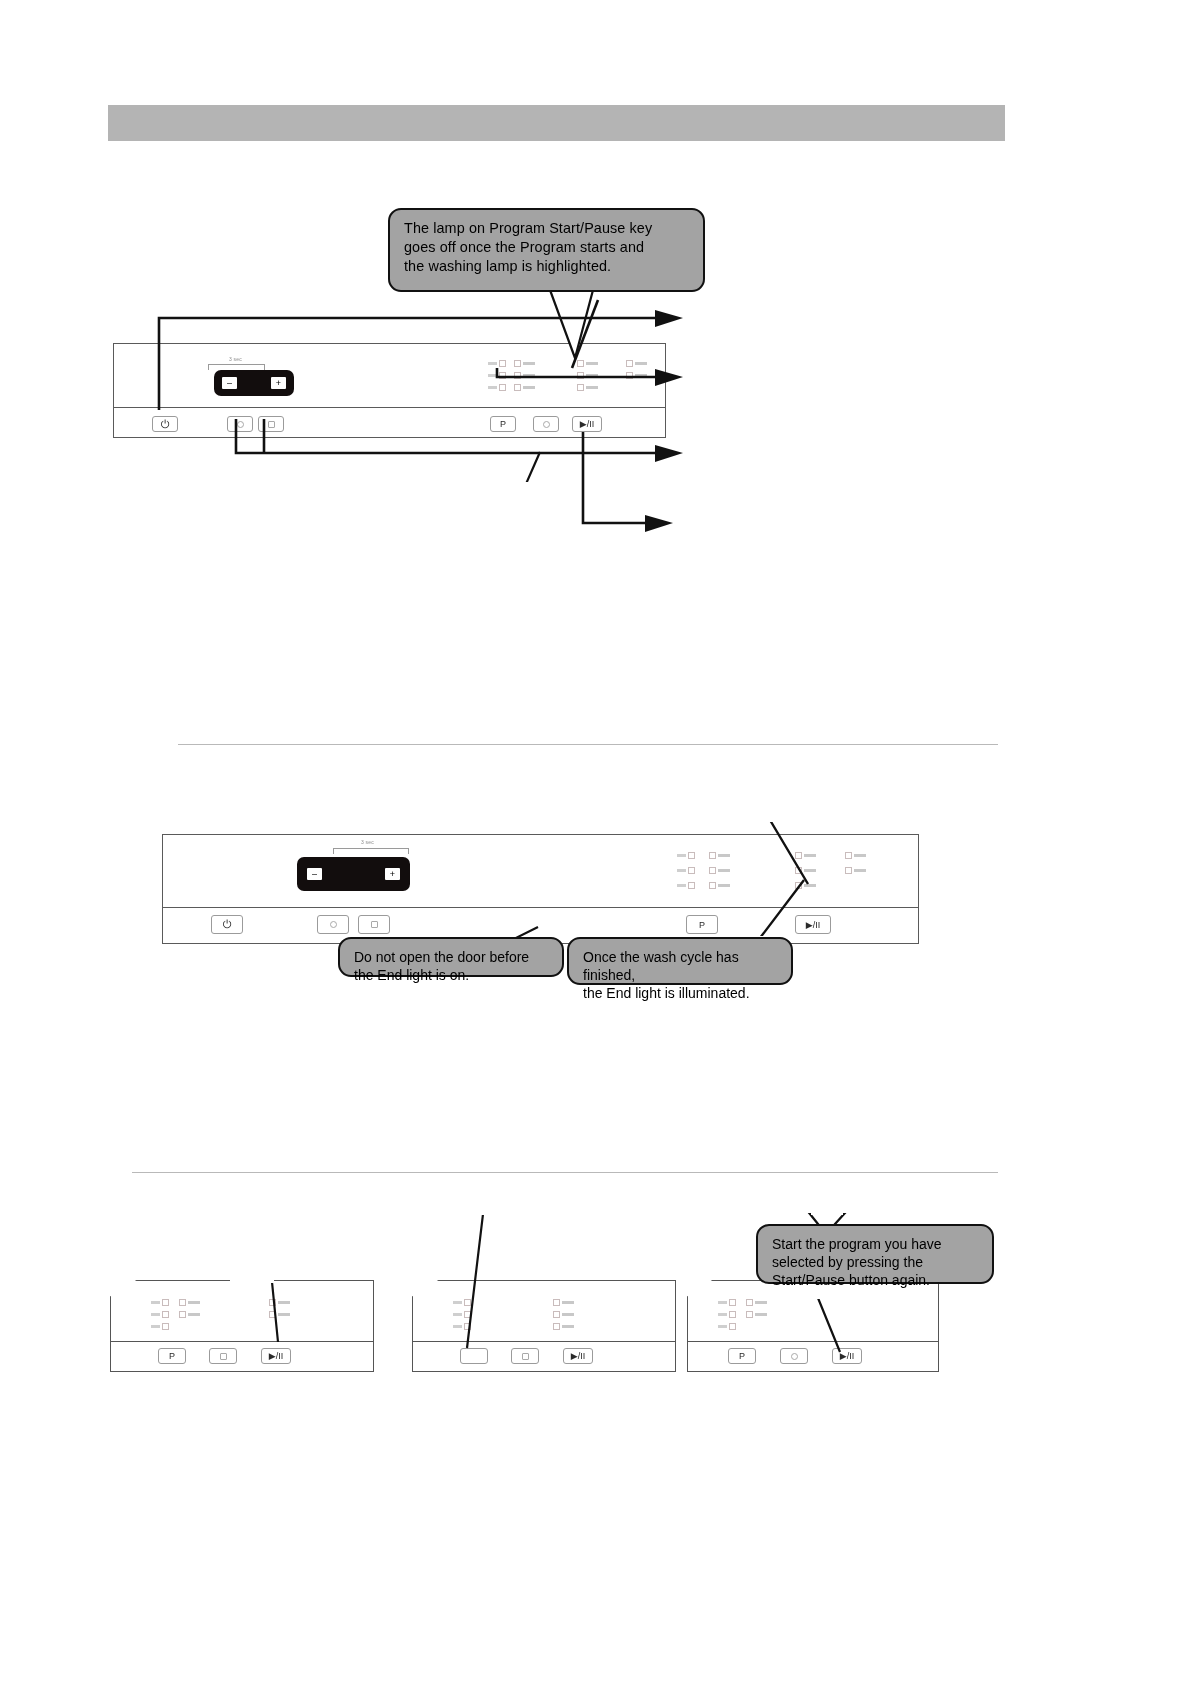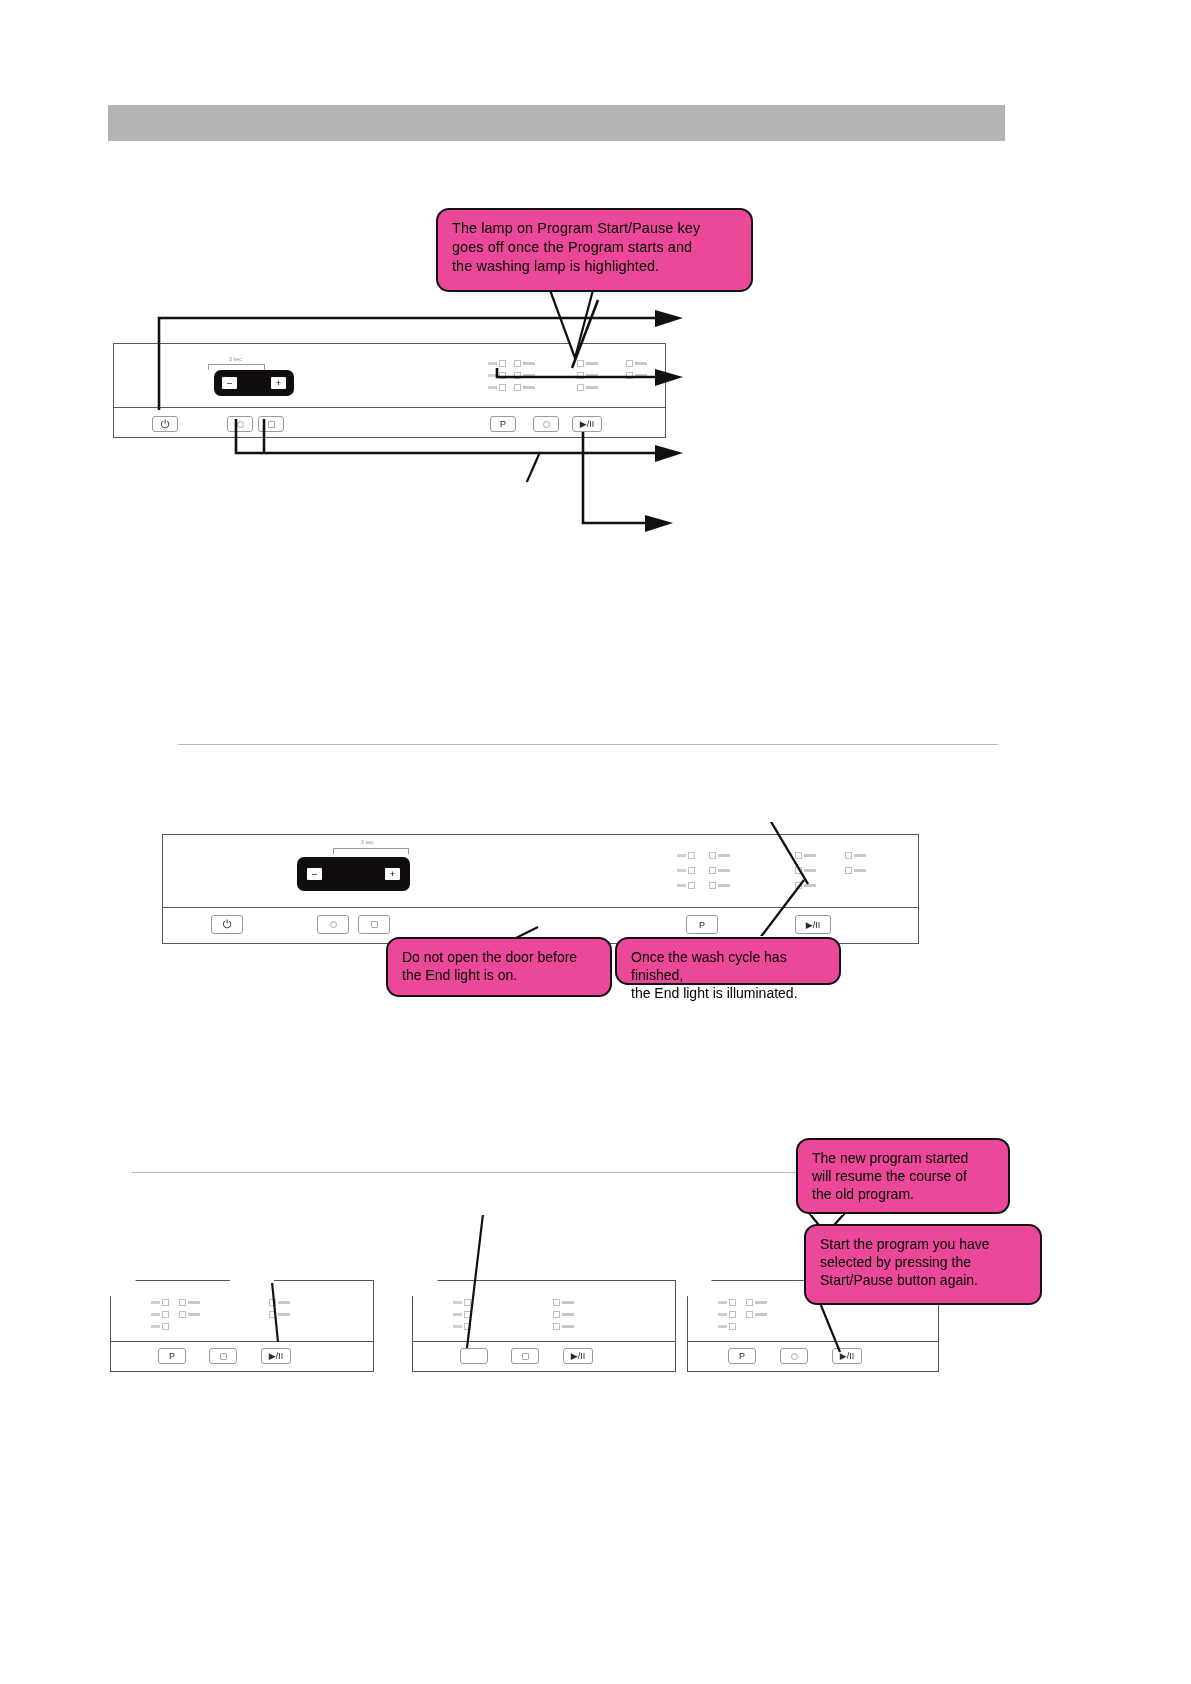--- a/index.html
+++ b/index.html
@@ -12,26 +12,25 @@
 
   
   .header-bar{
     position:absolute;left:108px;top:105px;width:897px;height:36px;
     background:#b4b4b4;
   }
 
   
   .bubble{
     position:absolute;box-sizing:border-box;
-    background:#ec4899;border:2.2px solid #111;
+    background:#a3a3a3;border:2.2px solid #111;
     border-radius:13px;
     padding:9px 12px 16px 14px;
     font-size:14.4px;line-height:1.32;color:#000;
     z-index:40;
-    margin-left:48px;
   }
   .bubble.serif{font-family:"Liberation Sans", sans-serif;letter-spacing:.1px;}
   .bubble.narrow{font-size:14px;line-height:1.3;}
   .bubble p{margin:0;}
 
   
   .panel{
     position:absolute;box-sizing:border-box;
     background:#ffffff;border:1.1px solid #5a5a5a;
     z-index:10;
@@ -280,21 +279,21 @@
       <span class="glyph-sq"></span>
     </div>
     <div class="key big" style="left:523px;top:80px;width:32px;height:19px;">
       <span>P</span>
     </div>
     <div class="key big" style="left:632px;top:80px;width:36px;height:19px;">
       <span>▶/II</span>
     </div>
   </div>
 
-  <div class="bubble narrow" style="left:338px;top:937px;width:226px;height:60px;">
+  <div class="bubble narrow" style="left:338px;top:937px;width:226px;height:40px;">
     <p>Do not open the door before</p>
     <p>the End light is on.</p>
   </div>
   <svg class="arrow" style="left:420px;top:925px;width:120px;height:18px;">
     <path d="M2,16 L90,16 L118,2" fill="none" stroke="#111" stroke-width="2.2"></path>
     <path d="M2,18 L118,18 L118,14 L2,14 Z" fill="#ffffff"></path>
   </svg>
 
   <div class="bubble narrow" style="left:567px;top:937px;width:226px;height:48px;">
     <p>Once the wash cycle has finished,</p>
@@ -421,31 +420,26 @@
   <svg class="arrow" style="left:230px;top:1280px;width:60px;height:60px;">
     <path d="M2,2 L42,2 L48,62" fill="none" stroke="#111" stroke-width="2.2"></path>
     <path d="M0,-4 L44,-4 L44,3 L0,3 Z" fill="#ffffff"></path>
   </svg>
 
   <svg class="arrow" style="left:455px;top:1212px;width:70px;height:140px;">
     <path d="M60,2 L28,2 L12,136" fill="none" stroke="#111" stroke-width="2.2"></path>
     <path d="M26,-4 L62,-4 L62,3 L26,3 Z" fill="#ffffff"></path>
   </svg>
 
-  <div class="bubble narrow" style="left:748px;top:1138px;width:214px;height:76px;">
-    <p>The new program started</p>
-    <p>will resume the course of</p>
-    <p>the old program.</p>
-  </div>
   <svg class="arrow" style="left:800px;top:1212px;width:70px;height:26px;">
     <path d="M10,2 L44,2 L26,22 Z" fill="#ffffff" stroke="#111" stroke-width="2.2"></path>
     <rect x="11" y="-4" width="32" height="7" fill="#ffffff"></rect>
   </svg>
 
-  <div class="bubble narrow" style="left:756px;top:1224px;width:238px;height:81px;">
+  <div class="bubble narrow" style="left:756px;top:1224px;width:238px;height:60px;">
     <p>Start the program you have</p>
     <p>selected by pressing the</p>
     <p>Start/Pause button again.</p>
   </div>
   <svg class="arrow" style="left:810px;top:1296px;width:60px;height:60px;">
     <path d="M40,2 L8,2 L30,56" fill="none" stroke="#111" stroke-width="2.2"></path>
     <path d="M6,-4 L42,-4 L42,3 L6,3 Z" fill="#ffffff"></path>
   </svg>
 
 </div>

